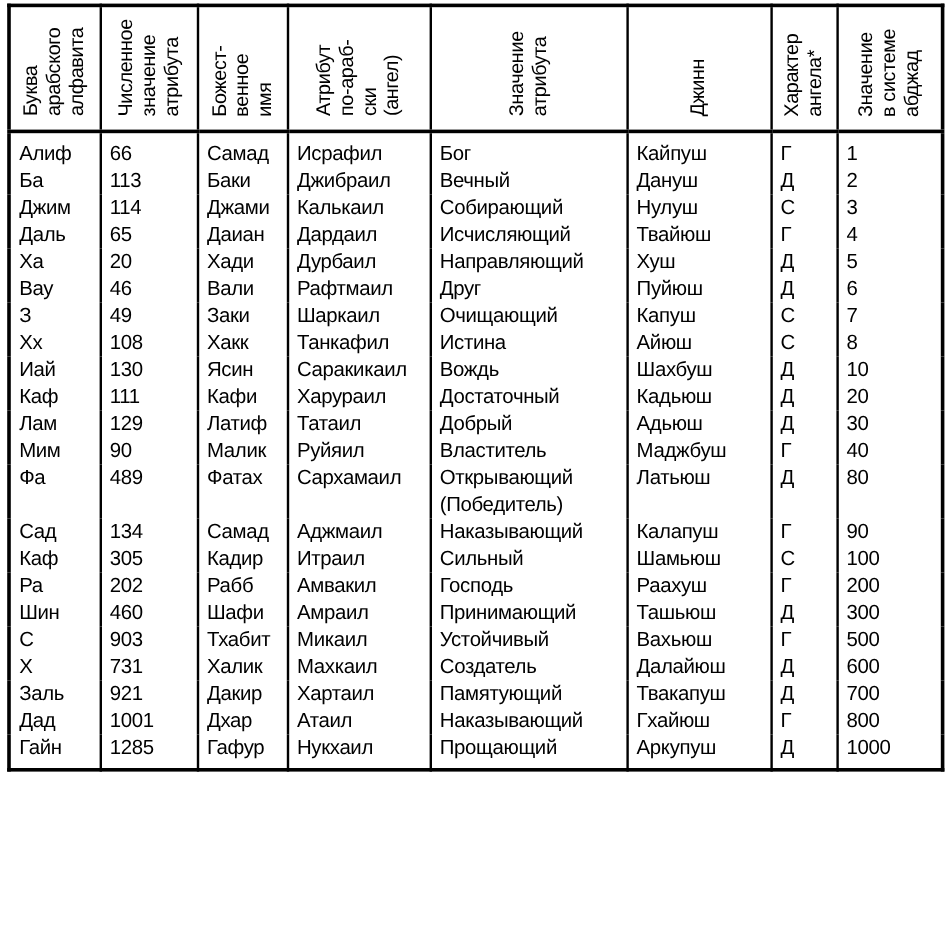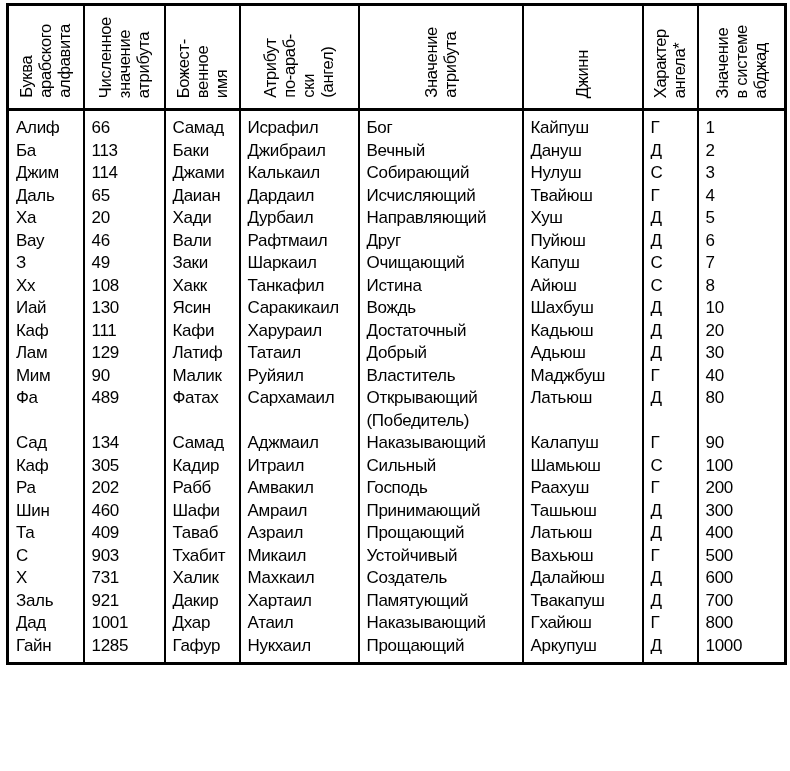--- a/index.html
+++ b/index.html
@@ -269,30 +269,20 @@
           <td>Шин</td>
           <td>460</td>
           <td>Шафи</td>
           <td>Амраил</td>
           <td>Принимающий</td>
           <td>Ташьюш</td>
           <td>Д</td>
           <td>300</td>
         </tr>
         <tr>
-          <td>Та</td>
-          <td>409</td>
-          <td>Таваб</td>
-          <td>Азраил</td>
-          <td>Прощающий</td>
-          <td>Латьюш</td>
-          <td>Д</td>
-          <td>400</td>
-        </tr>
-        <tr>
           <td>С</td>
           <td>903</td>
           <td>Тхабит</td>
           <td>Микаил</td>
           <td>Устойчивый</td>
           <td>Вахьюш</td>
           <td>Г</td>
           <td>500</td>
         </tr>
         <tr>

